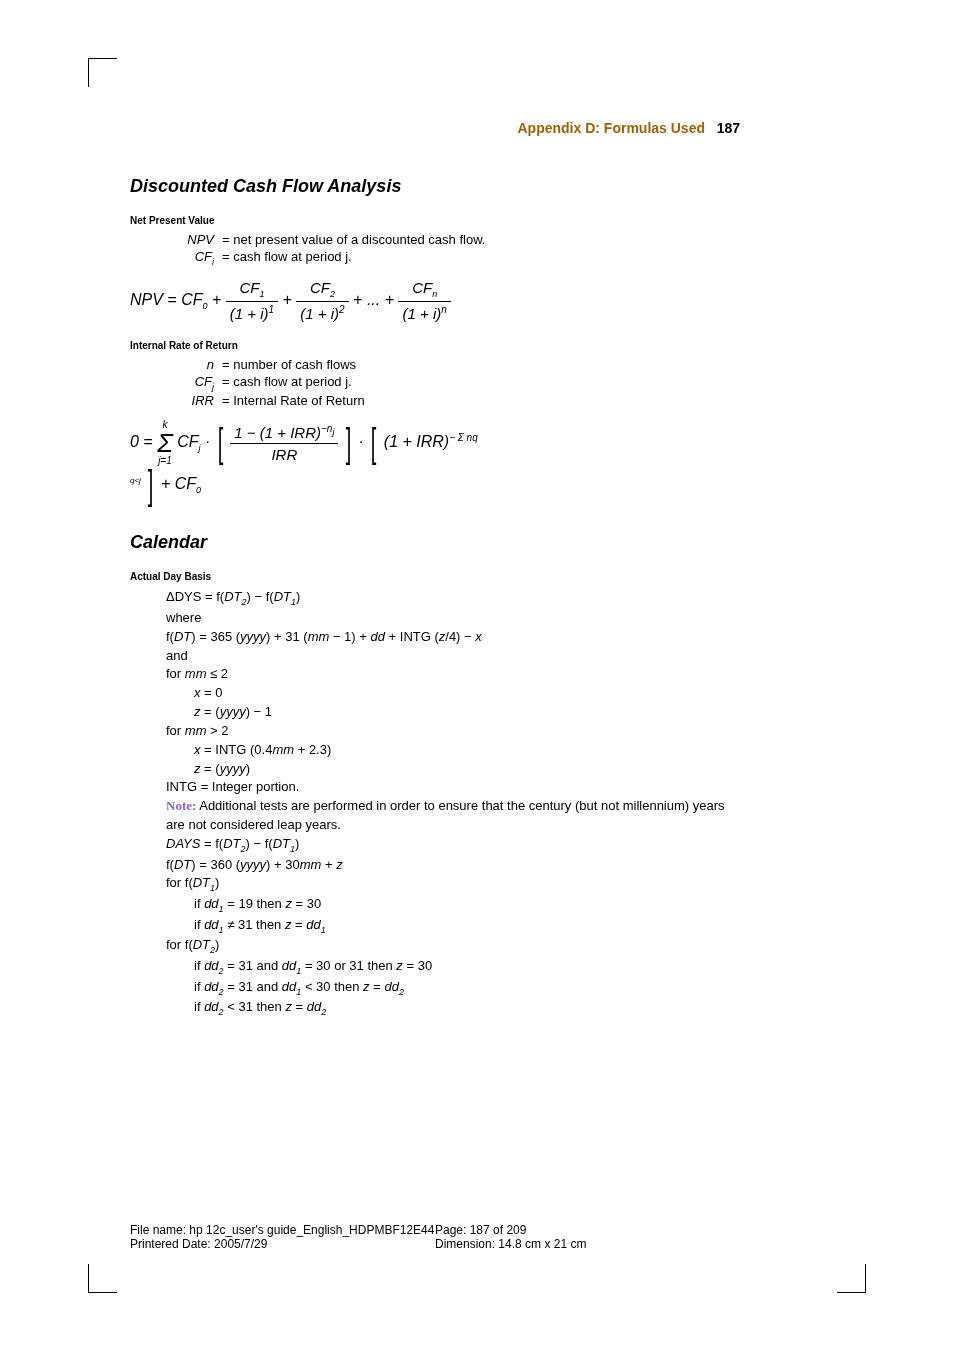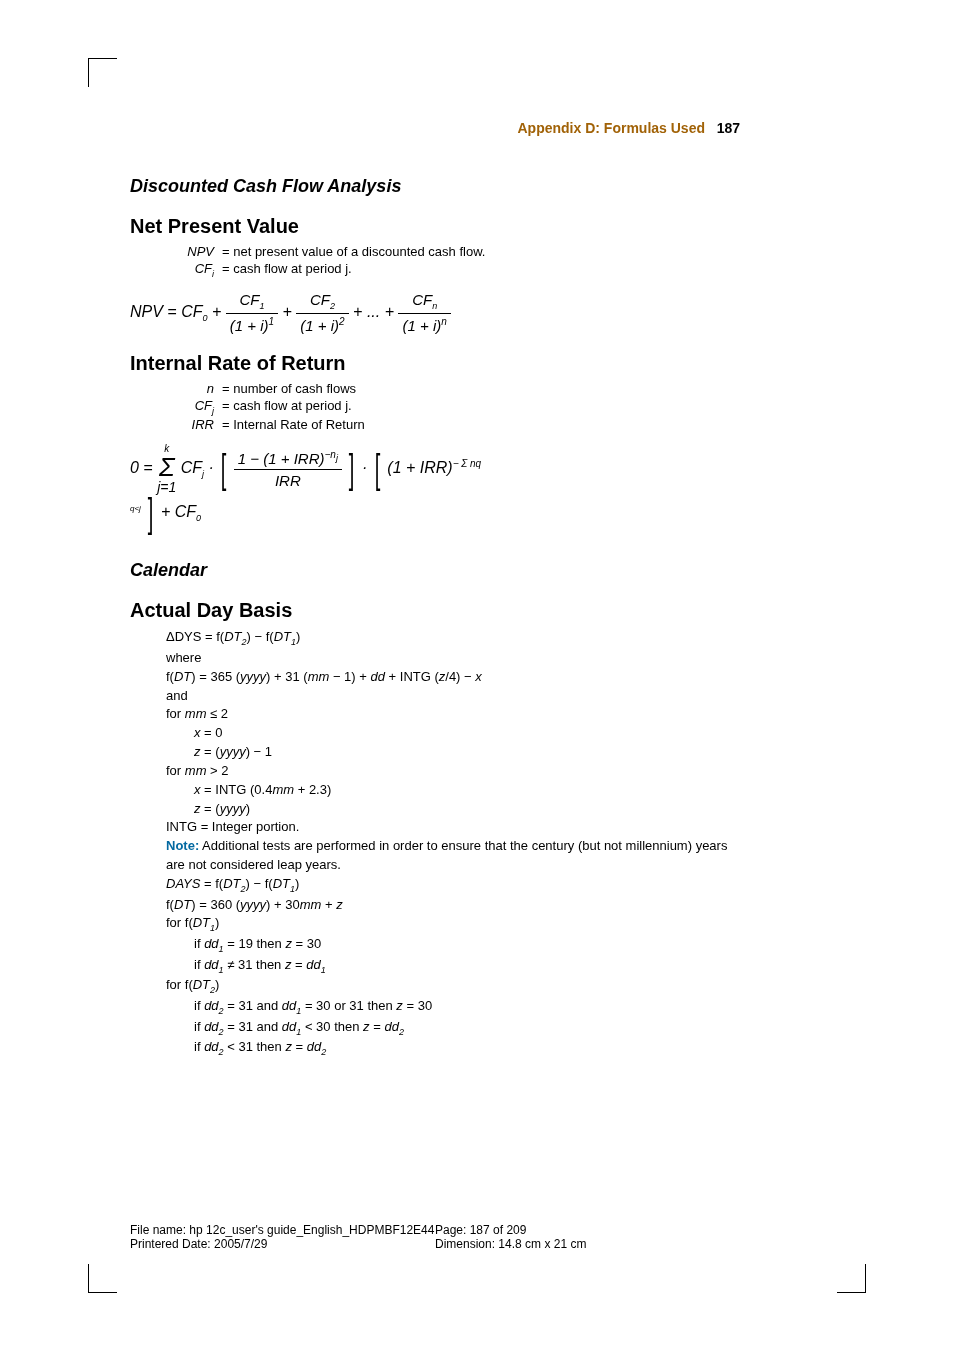--- a/index.html
+++ b/index.html
@@ -37,21 +37,21 @@
     margin-bottom: 40px;
   }
   .running-head .appx { color: #a16207; }
   .h1 {
     font-size: 18px;
     font-weight: bold;
     margin: 28px 0 18px 0;
     font-style: italic;
   }
   .h2 {
-    font-size: 20px;
+    font-size: 10px;
     font-weight: bold;
     margin: 18px 0 6px 0;
   }
   .def-block { margin-left: 36px; }
   .def-row { display: flex; font-size: 13px; margin: 2px 0; }
   .def-sym { width: 48px; text-align: right; padding-right: 8px; font-style: italic; }
   .def-txt { flex: 1; }
   .sub { font-size: 9px; vertical-align: sub; font-style: italic; }
   .formula {
     font-size: 16px;
@@ -69,36 +69,36 @@
   .frac .den { display:block; padding: 2px 4px 0 4px; }
   .sup { font-size: 10px; vertical-align: super; font-style: italic; }
   .bigop {
     display: inline-block;
     vertical-align: middle;
     text-align: center;
     line-height: 1;
   }
   .bigop .top { font-size: 10px; font-style: italic; display:block;}
   .bigop .mid { font-size: 26px; display:block;}
-  .bigop .bot { font-size: 14px; font-style: italic; display:block;}
+  .bigop .bot { font-size: 10px; font-style: italic; display:block;}
   .lbracket, .rbracket {
     display: inline-block;
     font-size: 40px;
     vertical-align: middle;
     line-height: 38px;
     transform: scaleX(0.5);
     font-style: normal;
   }
   .calendar-body {
     margin-left: 36px;
     font-size: 13px;
     line-height: 1.45;
   }
   .calendar-body .it { font-style: italic; }
-  .note-label { color: #0369a1; font-weight: bold; }
+  .note-label { color: #8b5cf6; font-weight: bold; font-family: Liberation Serif, serif; }
   .indent { margin-left: 28px; }
   .footer {
     position: absolute;
     bottom: 100px;
     left: 130px;
     width: 610px;
     font-size: 12px;
     display: flex;
     justify-content: center;
   }

